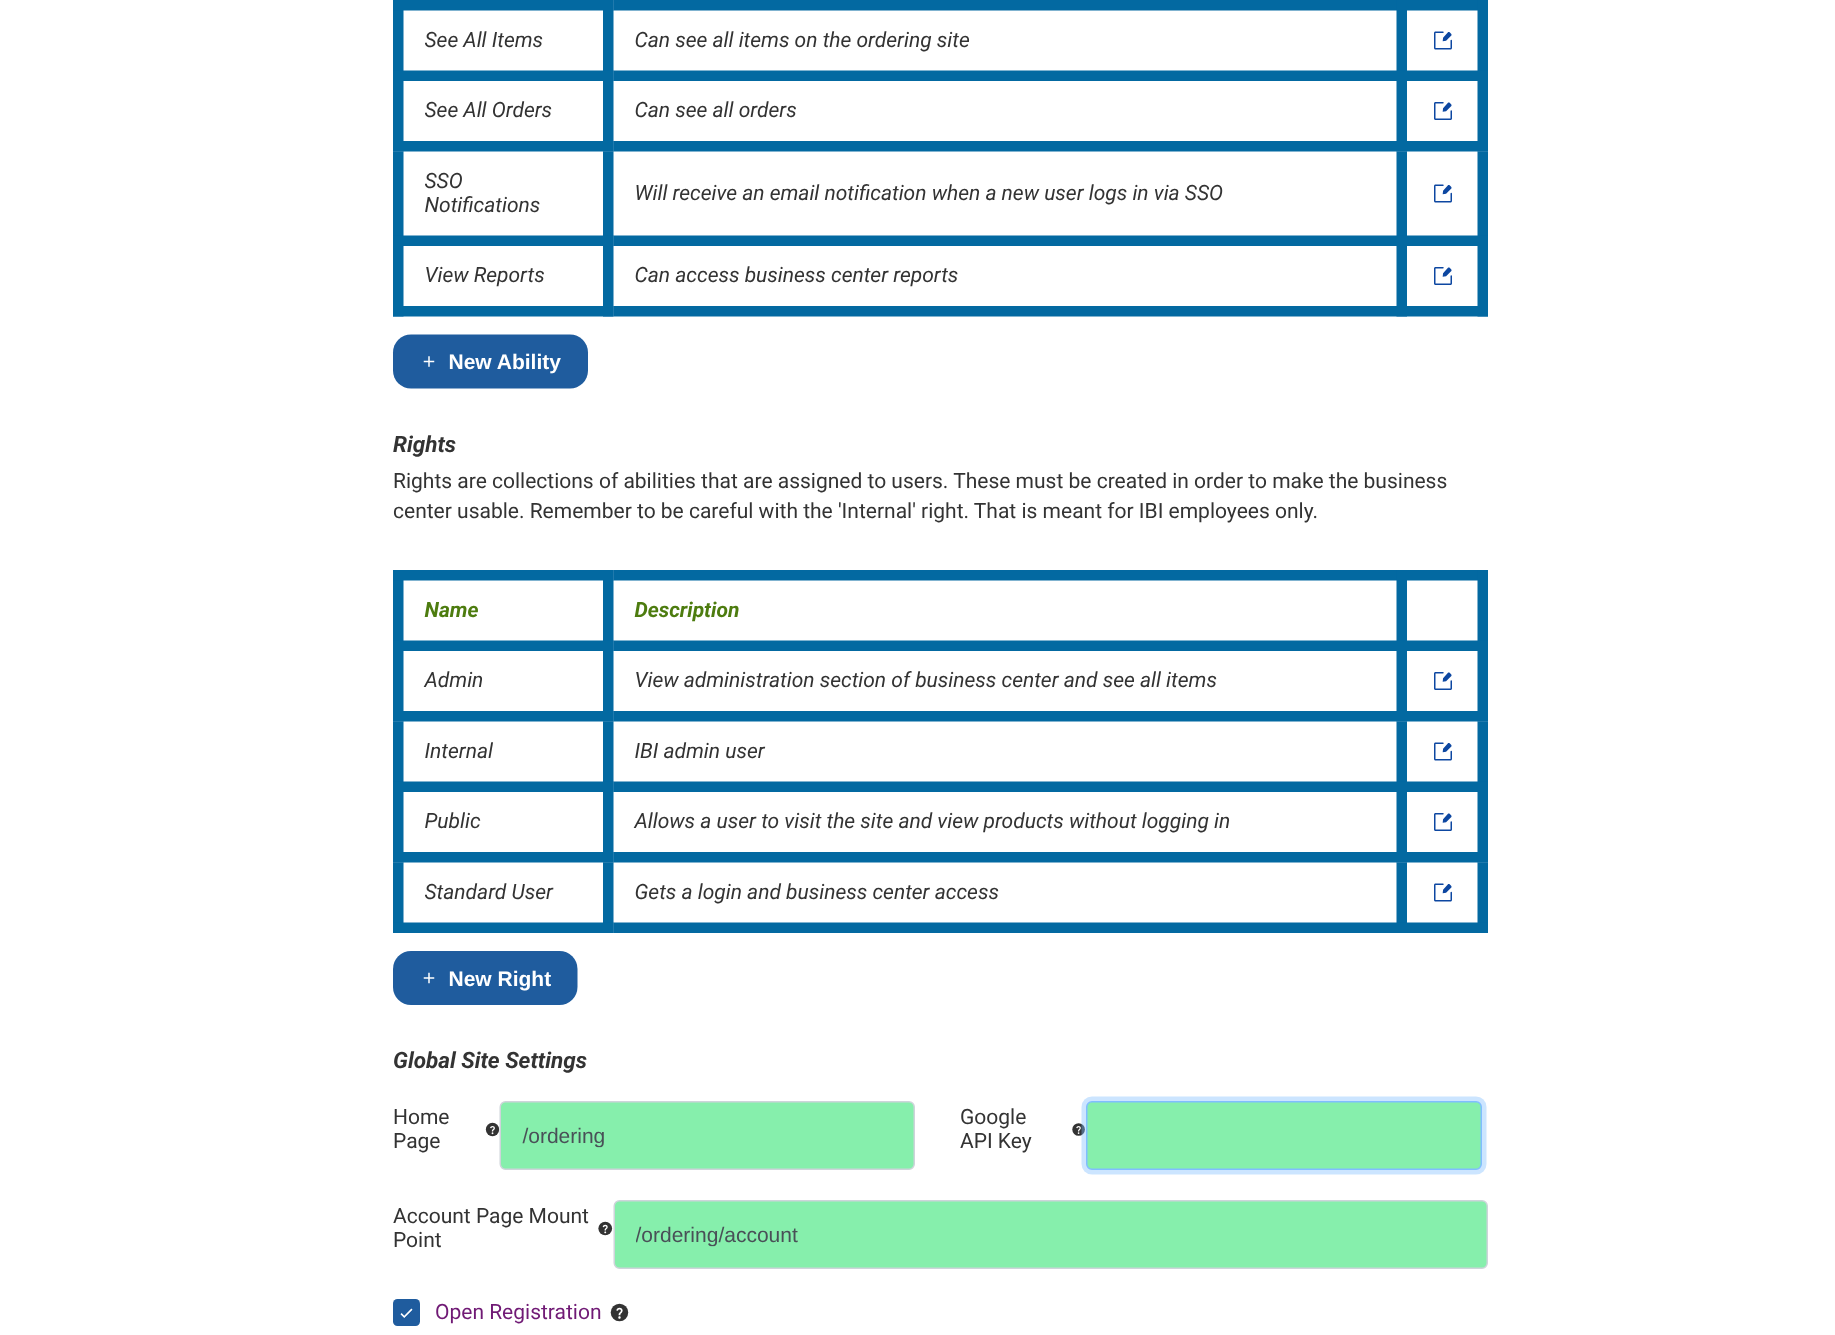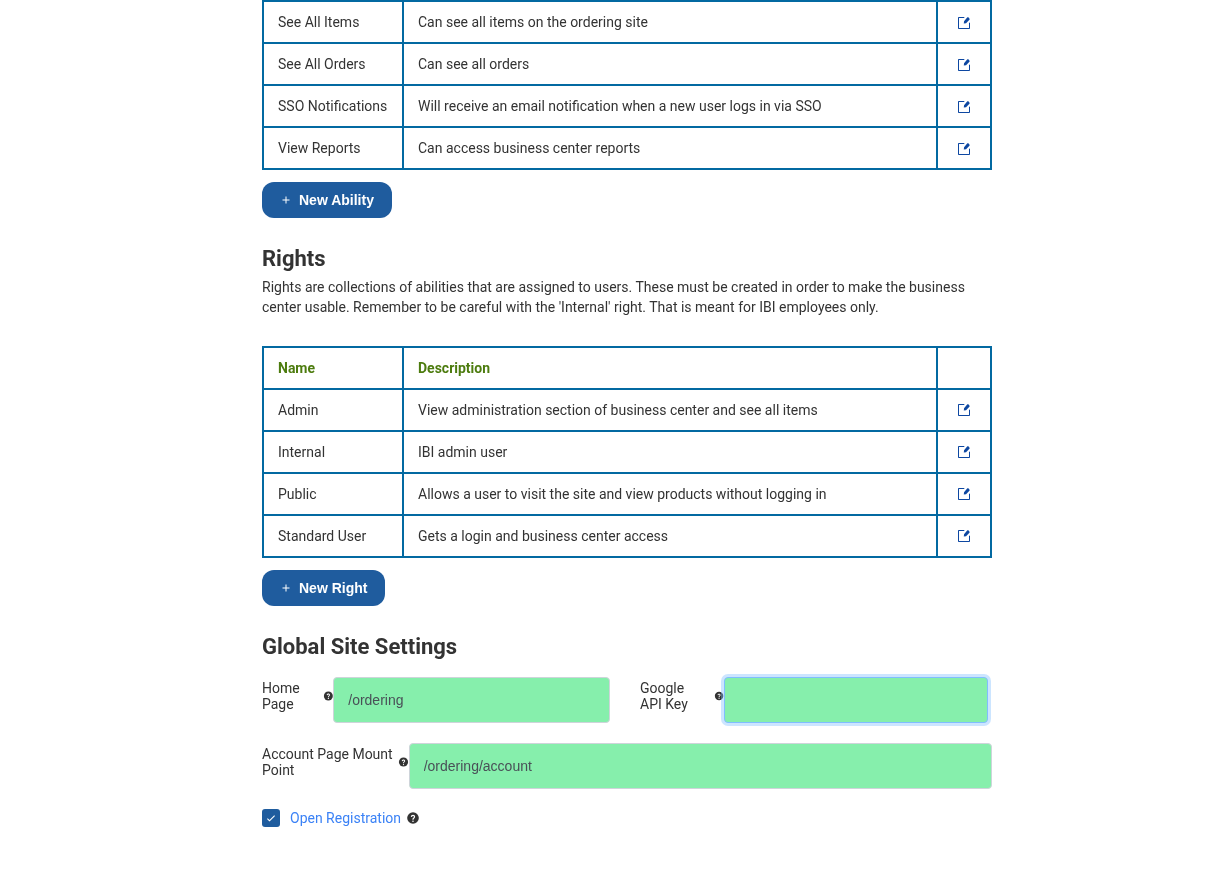--- a/index.html
+++ b/index.html
@@ -15,26 +15,27 @@
     margin-left: 262px;
     padding-top: 0;
   }
   table.data-table {
     width: 100%;
     border-collapse: collapse;
     border: 1px solid #ddd;
     margin-bottom: 10px;
   }
   table.data-table th, table.data-table td {
-    border: 2px solid #0369a1;
+    border: 7px solid #0369a1;
     padding: 12px 14px;
     text-align: left;
     font-size: 14px;
     color: #333;
     vertical-align: middle;
+    font-style: italic;
   }
   table.data-table th {
     font-weight: 700;
     color: #4d7c0f;
     background: #fff;
   }
   table.data-table td.action-cell {
     width: 54px;
     text-align: center;
     padding: 10px 0;
@@ -58,24 +59,25 @@
     font-size: 14px;
     font-weight: 600;
     cursor: pointer;
     margin-top: 2px;
   }
   .btn-primary .plus-svg {
     width: 12px;
     height: 12px;
   }
   h2.section-title {
-    font-size: 22px;
+    font-size: 15px;
     font-weight: 700;
     color: #333;
     margin: 28px 0 4px 0;
+    font-style: italic;
   }
   p.section-desc {
     font-size: 14px;
     color: #333;
     line-height: 1.45;
     margin: 6px 0 28px 0;
   }
   .form-row {
     display: flex;
     gap: 30px;
@@ -127,21 +129,21 @@
     border-radius: 3px;
     background: #1f5c9e;
     display: flex;
     align-items: center;
     justify-content: center;
     cursor: pointer;
   }
   .checkbox-box svg { width: 12px; height: 12px; }
   .checkbox-label {
     font-size: 14px;
-    color: #3b82f6;
+    color: #701a75;
     display: flex;
     align-items: center;
     gap: 5px;
   }
   col.col-name { width: 140px; }
   col.col-action { width: 54px; }
 </style>
 </head>
 <body>
 

